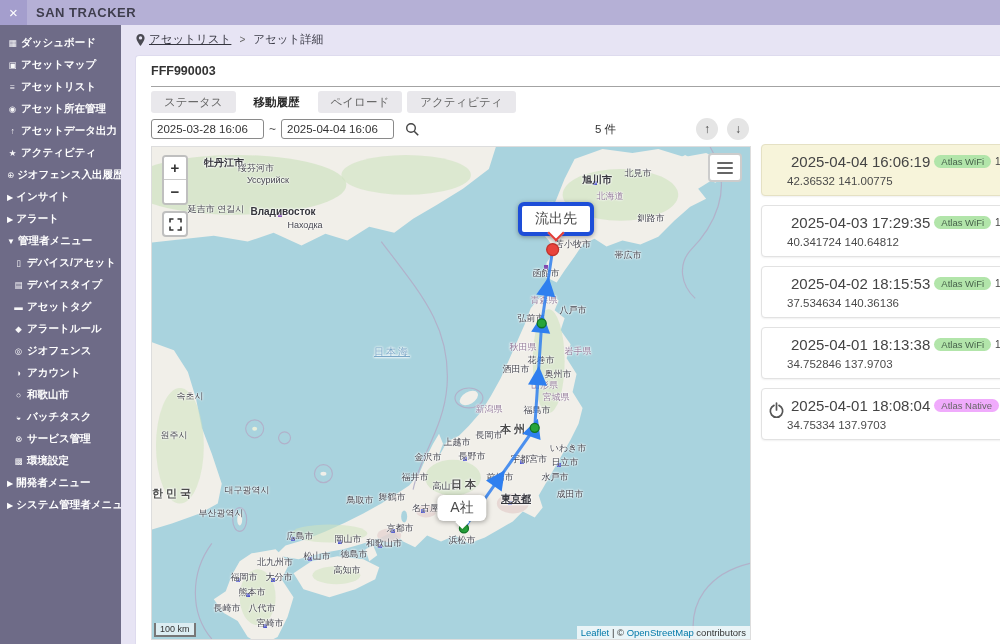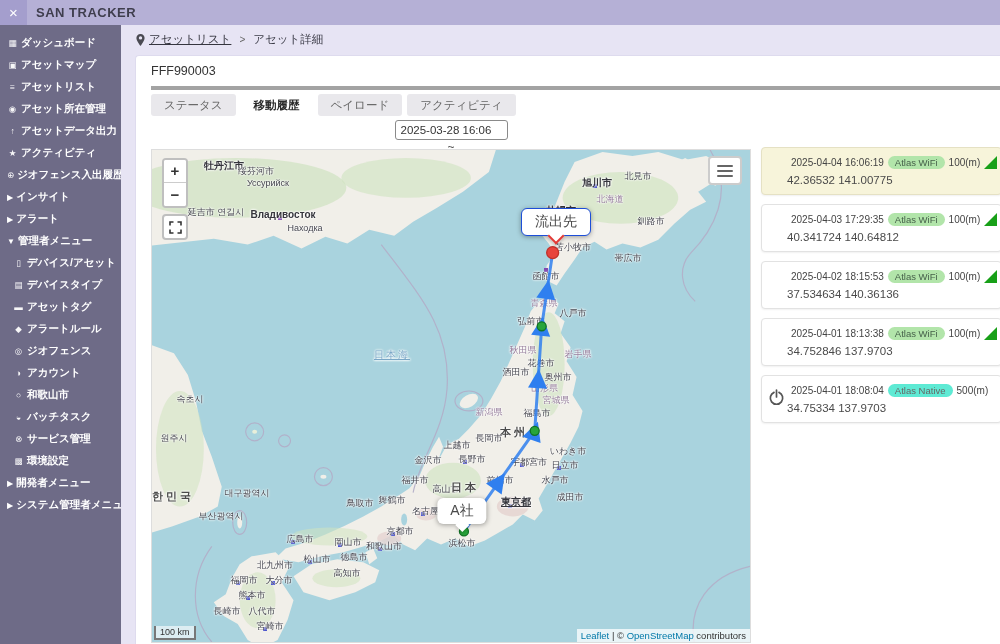--- a/index.html
+++ b/index.html
@@ -30,31 +30,31 @@
   .main { position:absolute; left:121px; top:25px; right:0; bottom:0; }
   .breadcrumb { height:29px; display:flex; align-items:center; padding-left:15px;
     font-size:11.5px; color:#3a3a46; }
   .breadcrumb svg { margin-right:4px; }
   .breadcrumb .link { text-decoration:underline; cursor:pointer; color:#35353f; }
   .breadcrumb .sep { margin:0 8px; color:#666; font-size:10px; }
 
   .card { position:absolute; left:14px; top:30px; right:0; bottom:0; background:#fff;
     border:1px solid #dedbee; border-right:none; border-bottom:none;
     border-radius:4px 0 0 0; padding:8px 0 0 15px; }
-  .asset-title { font-size:12.5px; font-weight:normal; color:#333; line-height:14px;
-    padding-bottom:8px; border-bottom:4px solid #a3a3a3; }
+  .asset-title { font-size:12.5px; font-weight:bold; color:#333; line-height:14px;
+    padding-bottom:8px; border-bottom:1px solid #a3a3a3; }
   .card-body { display:flex; margin-top:4px; }
   .left-col { width:600px; flex:none; }
 
   .tabs { display:flex; gap:5px; margin-bottom:4px; }
   .tab { background:#e9e8ec; color:#666; font-size:11.5px; padding:4px 13px;
     border-radius:3px; cursor:pointer; line-height:14px; }
   .tab.active { background:#fff; color:#2b2b2b; font-weight:bold; }
 
-  .filter { display:flex; align-items:center; margin-bottom:5px; height:24px;flex-direction:column; }
+  .filter { display:flex; align-items:center; margin-bottom:5px; height:24px; }
   .date-input { border:1px solid #8a8a8a; border-radius:3px; font-size:11.5px; color:#333;
     padding:3px 5px; width:113px; background:#fff;
     font-family:"Liberation Sans","DejaVu Sans",sans-serif; }
   .tilde { margin:0 5px; color:#555; font-size:12px; }
   .search-btn { margin-left:7px; width:22px; height:22px; background:none; border:none;
     cursor:pointer; display:flex; align-items:center; justify-content:center; }
   .count { margin-left:auto; font-size:11.5px; color:#333; }
   .nav-btns { margin-left:80px; margin-right:2px; display:flex; gap:9px; }
   .circle-btn { width:22px; height:22px; border-radius:50%; background:#e5e5e5; border:none;
     display:flex; align-items:center; justify-content:center; font-size:12px; color:#444;
@@ -74,21 +74,21 @@
   .mdot { position:absolute; width:4px; height:4px; background:#3c45c8; z-index:2;
     transform:translate(-50%,-50%); }
   .mdot.purple { background:#8048b0; }
   #route-svg { position:absolute; left:0; top:0; width:100%; height:100%; z-index:4; pointer-events:none; }
 
   .tip { position:absolute; transform:translate(-50%,-50%); background:#fff; z-index:6;
     font-size:14px; color:#4a4a4a; padding:4px 13px; border-radius:6px; white-space:nowrap;
     box-shadow:0 1px 5px rgba(0,0,0,.35); }
   .tip:after { content:""; position:absolute; left:50%; bottom:-6px; width:10px; height:10px;
     background:#fff; transform:translateX(-50%) rotate(45deg); box-shadow:2px 2px 3px rgba(0,0,0,.15); }
-  .tip.alert { border:1px solid #1d4ed8; }
+  .tip.alert { border:4px solid #1d4ed8; }
   .tip.alert:after { border-right:2px solid #e23b36; border-bottom:2px solid #e23b36; bottom:-7px; }
 
   .zoomctl { position:absolute; left:10px; top:8px; width:26px; z-index:8;
     border:2px solid rgba(0,0,0,.25); border-radius:4px; overflow:hidden; background:#fff; }
   .zoomctl button { display:block; width:100%; height:23px; background:#fff; border:none;
     font-size:15px; font-weight:bold; color:#333; cursor:pointer; line-height:20px; }
   .zoomctl button:first-child { border-bottom:1px solid #ccc; }
   .fs-btn { position:absolute; left:10px; top:64px; width:26px; height:26px; z-index:8;
     background:#fff; border:2px solid rgba(0,0,0,.25); border-radius:4px; cursor:pointer;
     display:flex; align-items:center; justify-content:center; }
@@ -102,24 +102,24 @@
   .attr { position:absolute; right:0; bottom:0; z-index:8; font-size:9.5px; color:#333;
     background:rgba(255,255,255,.75); padding:1px 4px; }
   .attr a { color:#0078a8; text-decoration:none; cursor:pointer; }
 
   
   .right-col { flex:1; padding:53px 8px 0 10px; }
   .entry { position:relative; border:1px solid #e2e2e2; border-radius:4px; background:#fff;
     box-shadow:0 1px 2px rgba(0,0,0,.06); padding:8px 4px 8px 29px; margin-bottom:9px; cursor:pointer; }
   .entry.highlight { background:#f7f4da; border-color:#e5e1c4; }
   .entry .row1 { display:flex; align-items:center; gap:4px; }
-  .entry .time { font-size:10px; color:#444; white-space:nowrap; }
+  .entry .time { font-size:15px; color:#444; white-space:nowrap; }
   .badge { font-size:9.5px; padding:1px 7px; border-radius:9px; white-space:nowrap; }
   .badge--wifi { background:#b2e5aa; color:#47624b; }
-  .badge--native { background:#5eead4; color:#666; }
+  .badge--native { background:#f0abfc; color:#666; }
   .acc { font-size:10px; color:#444; white-space:nowrap; }
   .entry .row2 { font-size:11.5px; color:#4a4a4a; margin-top:5px; margin-left:-4px; }
   .power { position:absolute; left:6px; top:13px; }
 </style>
 </head>
 <body>
 
 <div class="app">
 
   <div class="header">

